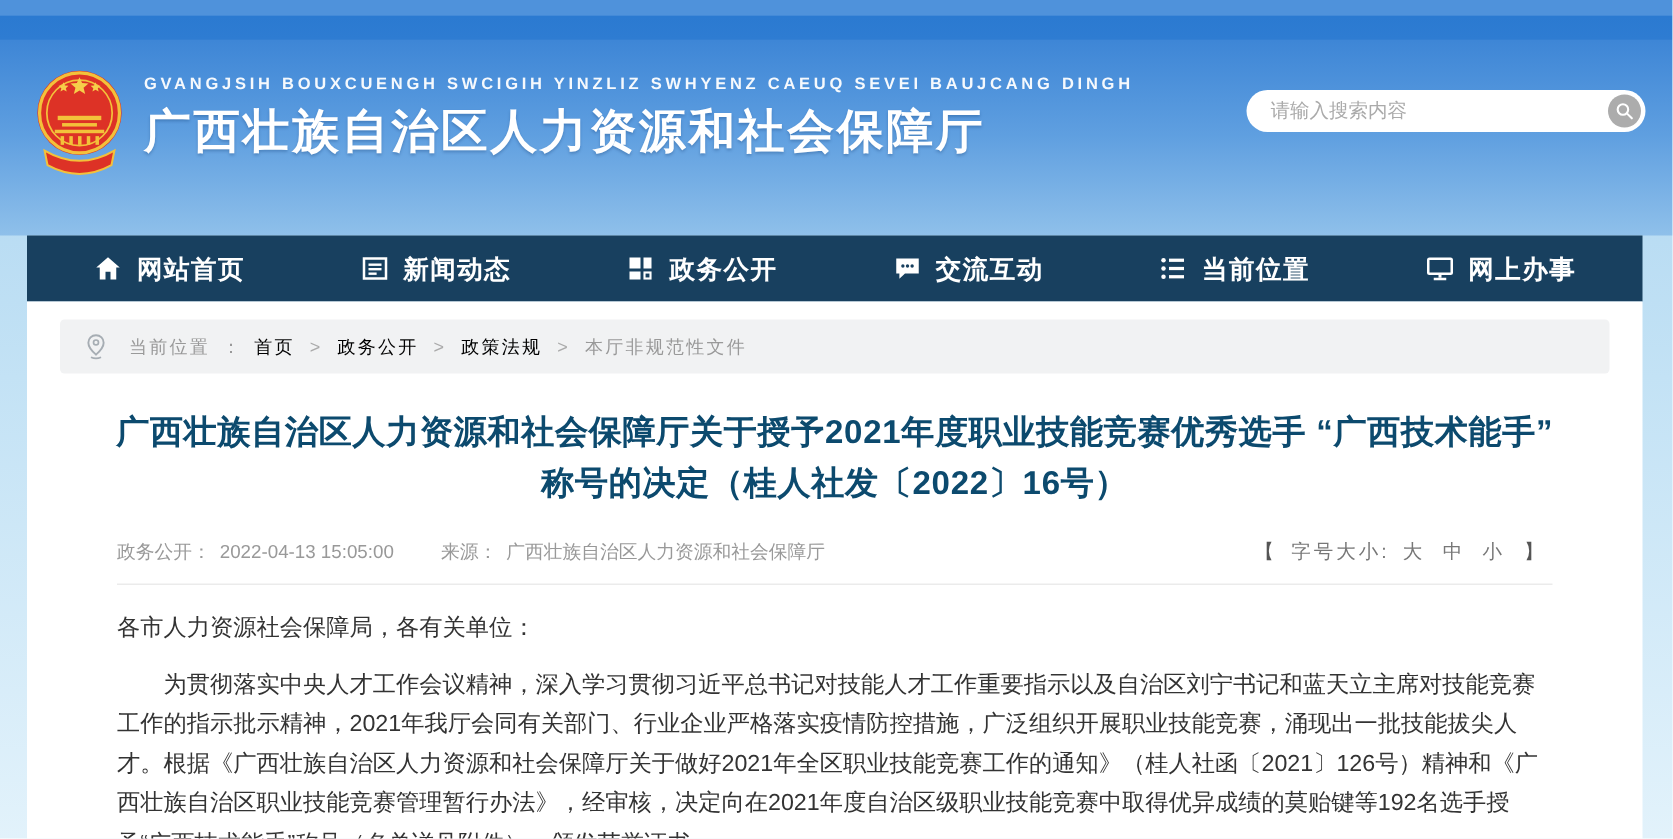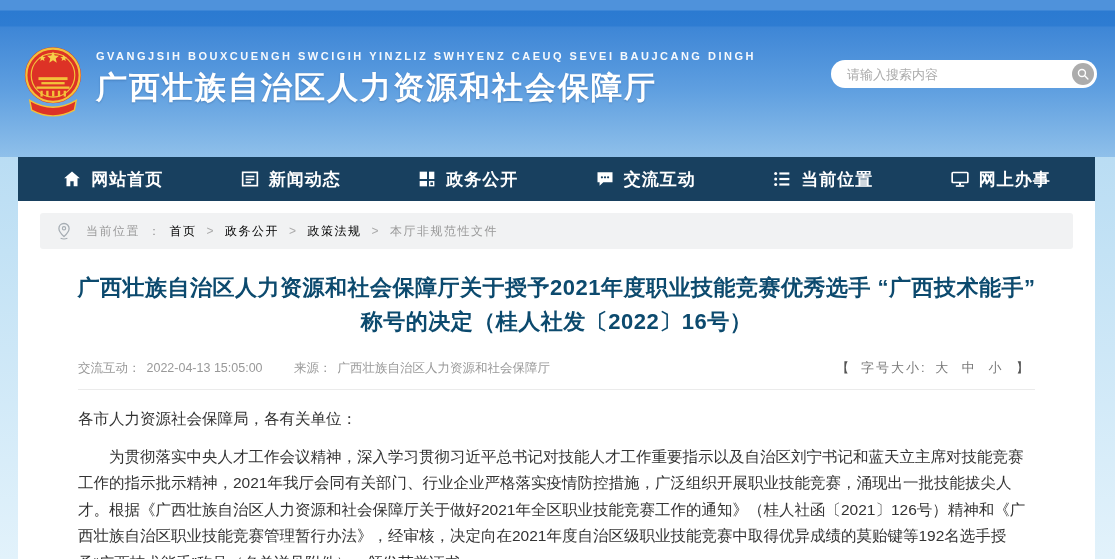--- a/index.html
+++ b/index.html
@@ -13,21 +13,21 @@
     background:linear-gradient(180deg,#4f92db 0px,#4f92db 10px,#2b7ad1 11px,#2e7cd2 26px,
       #3e86d6 27px,#5f9fe0 90px,#8fc0ea 157px); }
   .emblem { position:absolute; left:22px; top:42px; }
   .header-text { position:absolute; left:96px; top:50px; color:#fff; }
   .zhuang-title { font-size:11px; font-weight:bold; letter-spacing:2.5px; opacity:.95; }
   .cn-title { font-size:31px; font-weight:bold; letter-spacing:2px; margin-top:5px;
     text-shadow:0 1px 2px rgba(0,40,90,.25); }
   .en-title { font-size:9.5px; letter-spacing:.5px; margin-top:7px; opacity:.95; }
   .search-wrap { position:absolute; right:18px; top:60px; width:266px; height:28px; }
   .search-input { width:100%; height:28px; border:none; border-radius:14px;
-    padding:0 36px 0 16px; font-size:13px; color:#000000; outline:none; background:#fff; }
+    padding:0 36px 0 16px; font-size:13px; color:#000000; outline:none; background:#fff;font-family:Liberation Serif, serif; }
   .search-input::placeholder { color:#aaa; }
   .search-btn { position:absolute; right:3px; top:3px; width:22px; height:22px;
     border:none; border-radius:50%; background:#acacac; cursor:pointer;
     display:flex; align-items:center; justify-content:center; }
 
   
   .main-nav { position:absolute; top:157px; left:18px; width:1077px; height:44px;
     background:#18405f; display:flex; align-items:center; justify-content:space-around;
     padding:0 6px; }
   .nav-item { display:flex; align-items:center; gap:9px; color:#fff; font-size:17px;
@@ -170,21 +170,21 @@
     <span class="sep">&gt;</span>
     <a class="crumb">政策法规</a>
     <span class="sep">&gt;</span>
     <span>本厅非规范性文件</span>
   </div>
 
   <h1 class="article-title">广西壮族自治区人力资源和社会保障厅关于授予2021年度职业技能竞赛优秀选手 “广西技术能手” 称号的决定（桂人社发〔2022〕16号）</h1>
 
   <div class="meta-row">
     <div class="meta-left">
-      <span>交流互动：</span><span>2022-04-13 15:05:00</span>
+      <span>政务公开：</span><span>2022-04-13 15:05:00</span>
       <span class="gap">来源：</span><span>广西壮族自治区人力资源和社会保障厅</span>
     </div>
     <div class="fontsize-ctl">
       <span class="brk">【</span>
       <span>字号大小:</span>
       <span class="fs-link">大</span>
       <span class="fs-link">中</span>
       <span class="fs-link">小</span>
       <span class="brk">】</span>
     </div>

